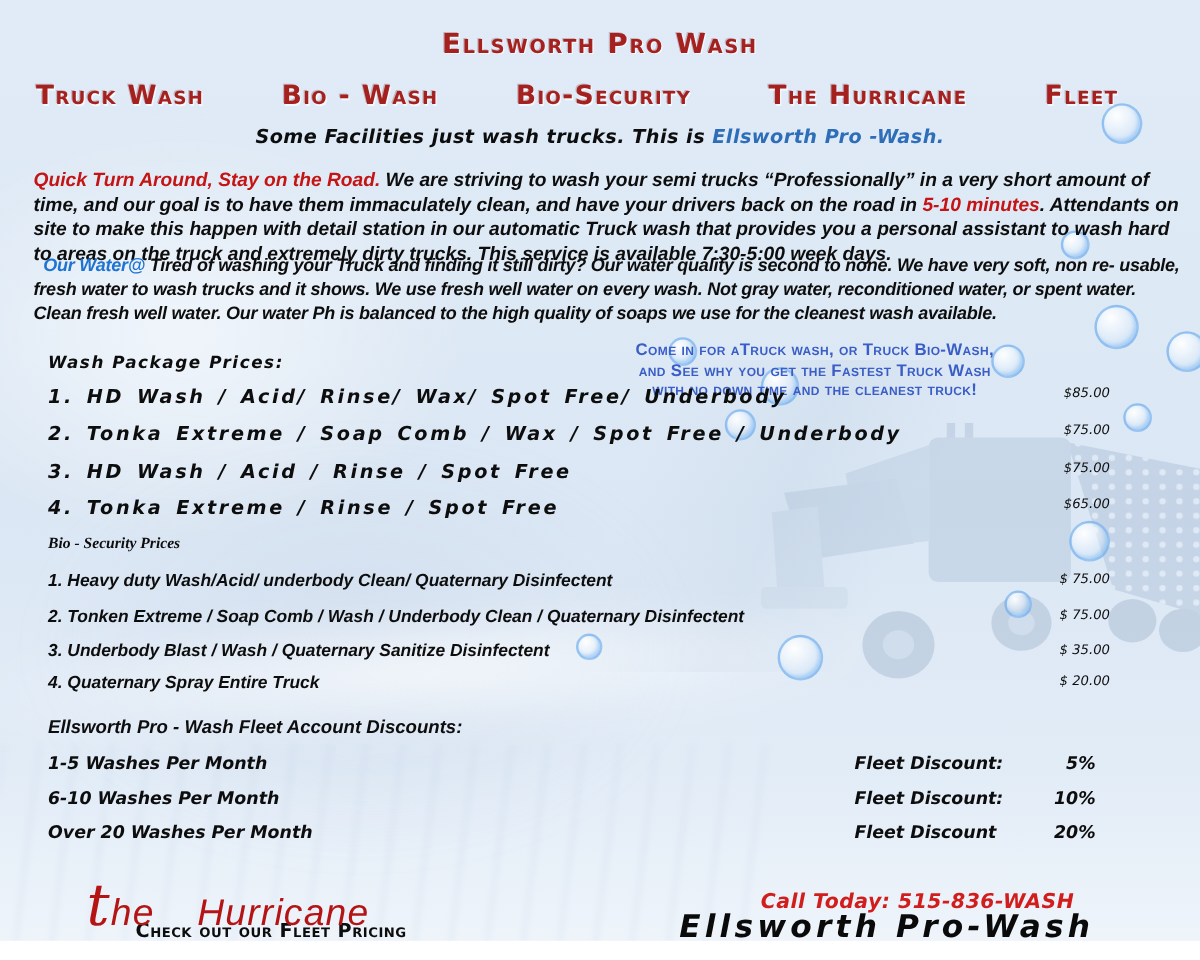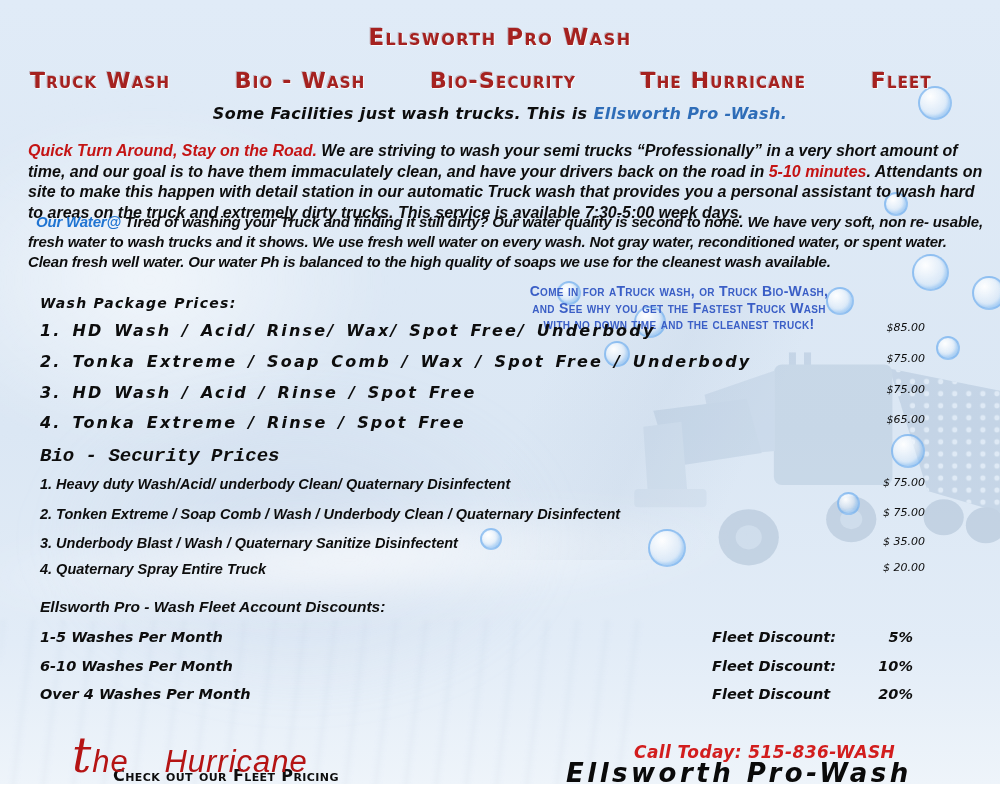--- a/index.html
+++ b/index.html
@@ -45,21 +45,21 @@
          font-family:"Liberation Sans",sans-serif;font-weight:bold;font-style:italic;
          font-size:15px;line-height:20px;color:var(--ink);letter-spacing:-.2px;}
   .para2 .lead{color:var(--water_blue);padding-left:8px;}
   .promo{position:absolute;left:505px;top:283px;width:348px;text-align:center;
          font-family:"Liberation Sans",sans-serif;font-weight:bold;font-variant:small-caps;
          font-size:14px;line-height:16.5px;color:var(--promo_blue);letter-spacing:.3px;}
   
   .sec-head{position:absolute;left:40px;white-space:nowrap;color:var(--ink);}
   .wash-head{top:295px;font-family:"DejaVu Sans","Liberation Sans",sans-serif;font-weight:bold;font-style:italic;
              font-size:14px;letter-spacing:1.3px;}
-  .bio-head{top:445px;font-family:Liberation Mono, monospace;font-weight:bold;font-style:italic;font-size:19px;}
+  .bio-head{top:445px;font-family:Liberation Serif, serif;font-weight:bold;font-style:italic;font-size:13px;}
   .fleet-head{top:598px;font-family:"Liberation Sans",sans-serif;font-weight:bold;font-style:italic;font-size:15.5px;}
   .prow{position:absolute;left:0;width:100%;height:20px;}
   .plabel{position:absolute;left:40px;white-space:nowrap;color:var(--ink);}
   .pprice{position:absolute;left:843px;width:82px;text-align:right;white-space:nowrap;color:var(--ink);
           font-family:"DejaVu Sans","Liberation Sans",sans-serif;font-weight:normal;font-style:italic;font-size:11px;}
   .wash .plabel{font-family:"DejaVu Sans","Liberation Sans",sans-serif;font-weight:bold;font-style:italic;
                 font-size:16px;letter-spacing:2.2px;word-spacing:3px;}
   .bio .plabel{font-family:"Liberation Sans",sans-serif;font-weight:bold;font-style:italic;font-size:14.5px;}
   .frow .plabel{font-family:"DejaVu Sans","Liberation Sans",sans-serif;font-weight:bold;font-style:italic;font-size:14.5px;}
   .fdisc{position:absolute;left:712px;white-space:nowrap;color:var(--ink);
@@ -188,21 +188,21 @@
     <span class="plabel">1-5 Washes Per Month</span>
     <span class="fdisc">Fleet Discount:</span>
     <span class="fval">5%</span>
   </div>
   <div class="prow frow" style="top:658px">
     <span class="plabel">6-10 Washes Per Month</span>
     <span class="fdisc">Fleet Discount:</span>
     <span class="fval">10%</span>
   </div>
   <div class="prow frow" style="top:686px">
-    <span class="plabel">Over 4 Washes Per Month</span>
+    <span class="plabel">Over 20 Washes Per Month</span>
     <span class="fdisc">Fleet Discount</span>
     <span class="fval">20%</span>
   </div>
 
   <div class="cta">Check out our Fleet Pricing</div>
   <div class="hurricane">the Hurricane</div>
   <div class="call">Call Today: 515-836-WASH</div>
   <div class="footer-brand">Ellsworth Pro-Wash</div>
 
 </div>

